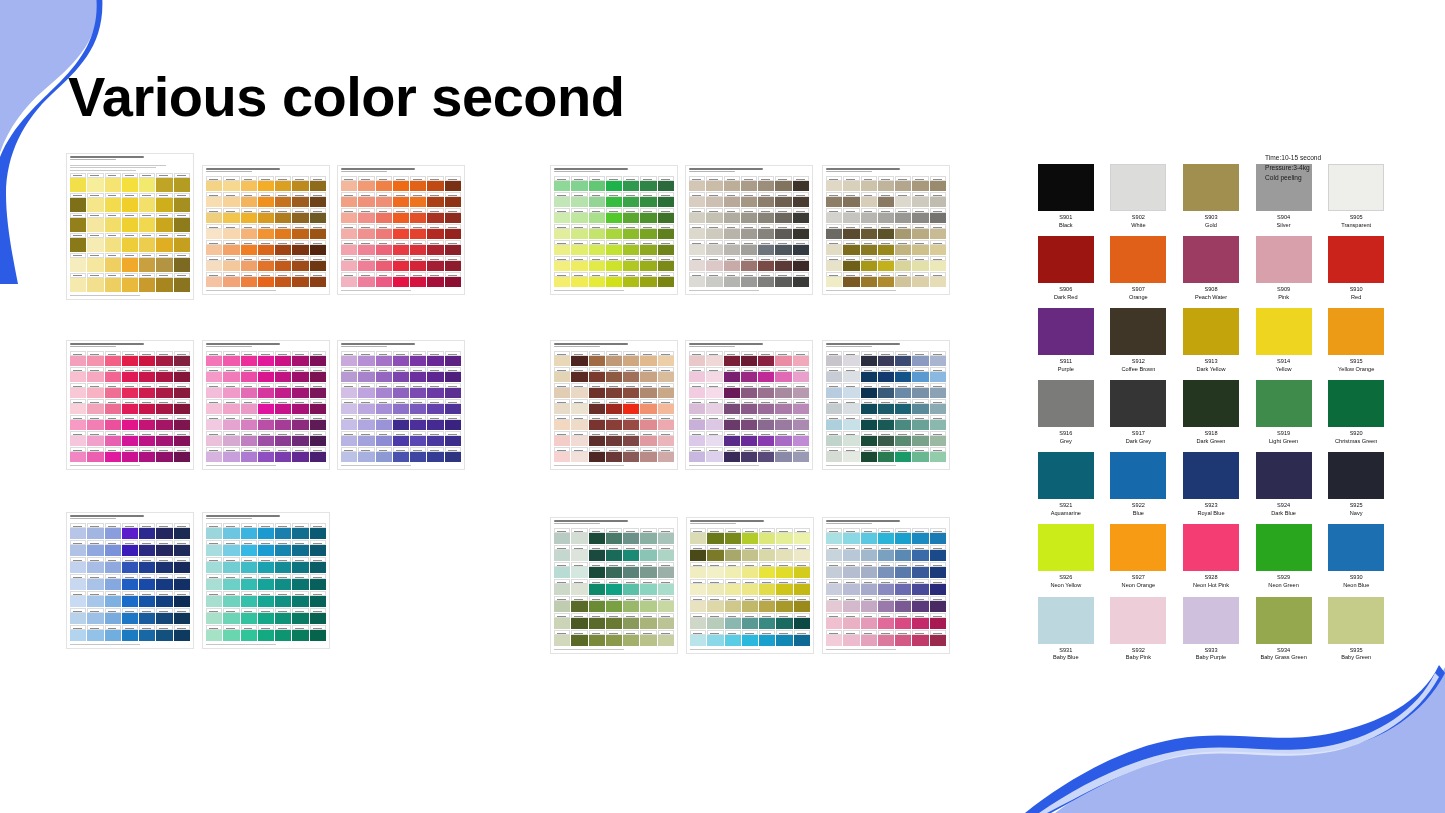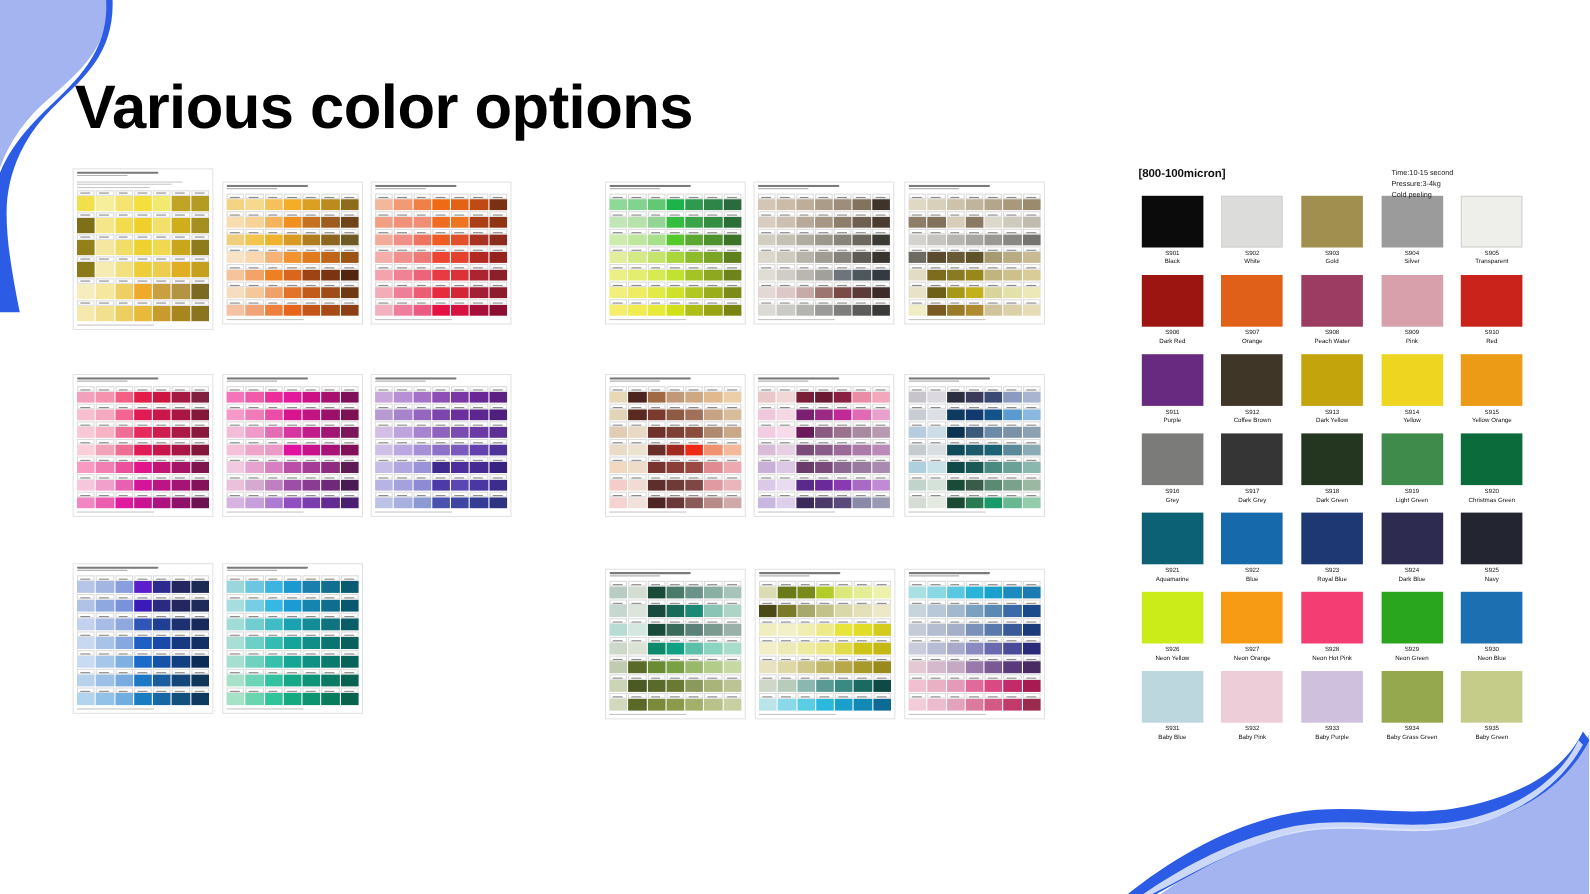--- a/index.html
+++ b/index.html
@@ -84,21 +84,21 @@
     <path d="M0,0 L108,0 C112,46 84,70 54,96 C24,122 4,156 2,200 C1,232 6,264 10,290 L0,290 Z" fill="#a3b4f0"></path>
     <path d="M40,0 L112,0 C116,50 90,74 62,100 C34,126 16,160 16,200 C16,228 22,260 28,290 L10,290 C4,256 -2,218 4,184 C12,140 44,114 70,88 C96,62 110,36 106,0 Z" fill="#2c5ce6"></path>
   </svg>
 
   <svg class="deco deco-br" viewBox="0 0 420 150" preserveAspectRatio="none">
     <path d="M420,4 C400,46 360,70 316,80 C258,92 214,76 160,86 C110,96 66,124 30,150 L420,150 Z" fill="#a3b4f0"></path>
     <path d="M420,10 C398,52 358,76 314,86 C256,98 212,82 158,92 C108,102 62,130 26,150 L0,150 C40,118 94,86 150,76 C208,66 252,82 308,70 C354,60 396,40 414,2 Z" fill="#2c5ce6"></path>
     <path d="M414,14 C392,54 352,78 310,88 C252,100 208,84 154,94 C104,104 58,132 22,150 L14,150 C52,124 100,98 152,88 C208,78 252,94 308,82 C352,72 392,48 410,10 Z" fill="#e8ecfb" opacity="0.85"></path>
   </svg>
 
-  <div class="title">Various color options</div>
+  <div class="title">Various color second</div>
 
   <div id="sheets-root">
       <div class="sheet" style="left: 66px; top: 153px; width: 128px;">
         <div class="sheet-head">
           <div class="hl w1"></div>
           <div class="hl w2"></div>
         </div>
         <div class="sheet-title-blk">
           <div class="tl a"></div>
           <div class="tl b"></div>
@@ -3588,21 +3588,20 @@
         </div>
         <div class="sheet-foot">
           <div class="fl"></div>
         </div>
       </div>
     </div>
 
   <div class="vinyl">
     <div style="position:relative;">
       <div class="vinyl-title">
-        <div>[800-100micron]</div>
       </div>
       <div class="vinyl-specs">
         <div>Time:10-15 second</div>
         <div>Pressure:3-4kg</div>
         <div>Cold peeling</div>
       </div>
     </div>
     <div class="vinyl-grid" id="vinyl-grid">
         <div class="vcell">
           <div class="chip" style="background: rgb(11, 11, 11);"></div>

